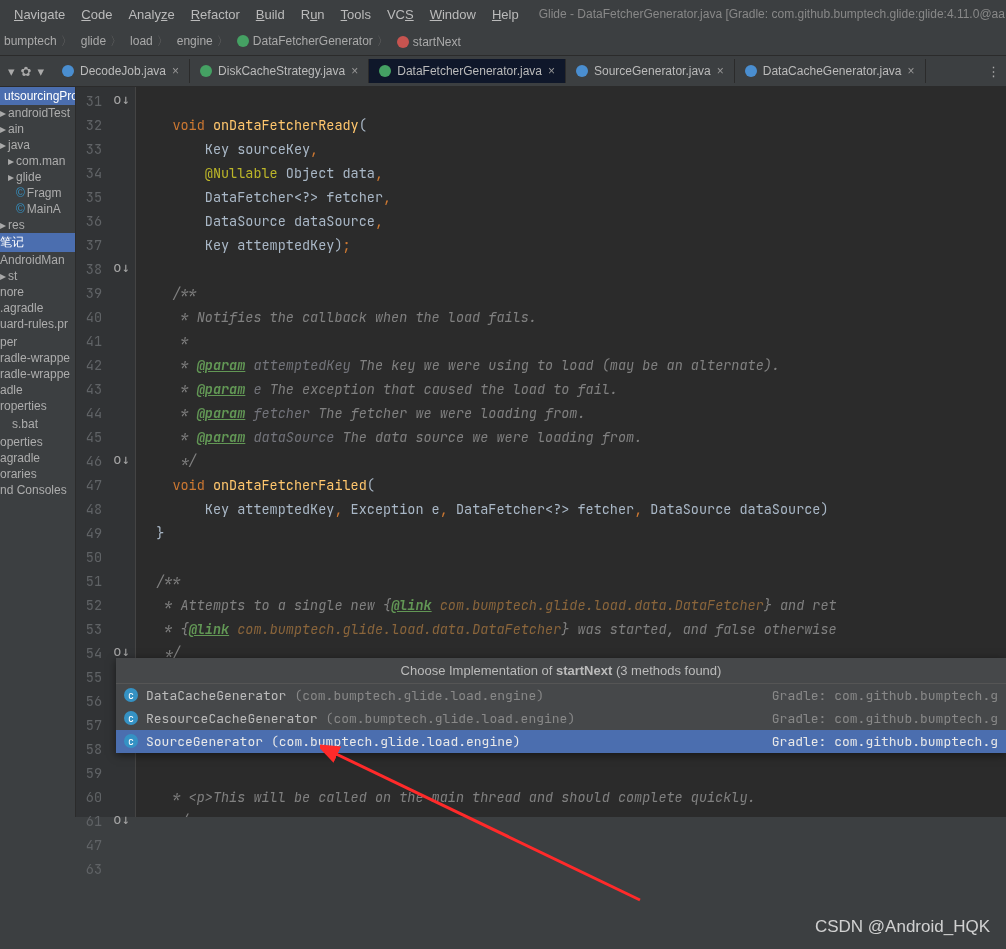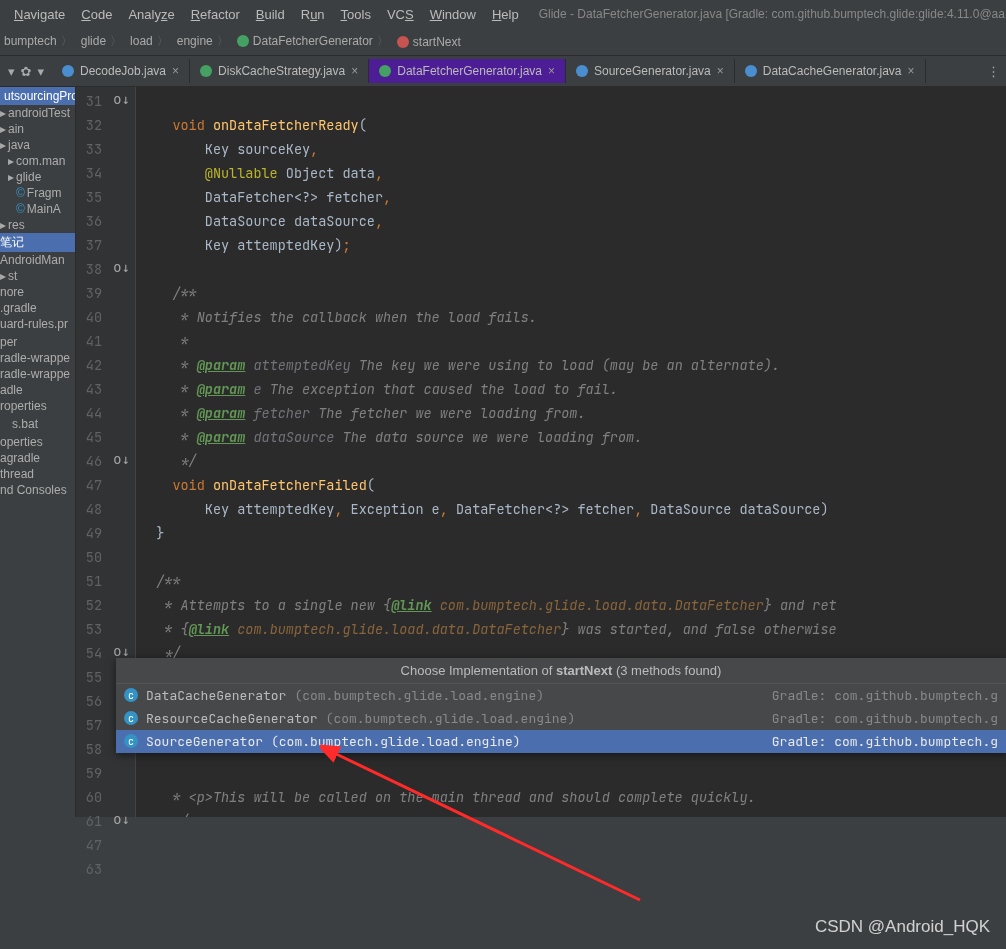--- a/index.html
+++ b/index.html
@@ -17,21 +17,21 @@
   .crumb .sep { color:#666; margin:0 4px; }
   .crumb .ico { display:inline-block; width:12px; height:12px; border-radius:50%; margin-right:4px; vertical-align:-2px; }
   .ico.c { background:#45a163; } .ico.m { background:#c75450; }
 
   
   .toolrow { height:31px; background:#3c3f41; display:flex; align-items:center; border-bottom:1px solid #2b2b2b; }
   .tooltiny { display:flex; gap:6px; padding:0 8px; color:#aaa; }
   .tooltiny span { cursor:pointer; }
   .tabs { display:flex; flex:1; overflow:hidden; }
   .tab { display:flex; align-items:center; gap:6px; padding:5px 10px; color:#bbb; font-size:12px; border-right:1px solid #2b2b2b; cursor:pointer; }
-  .tab.active { background:#4c1d95; }
+  .tab.active { background:#0f172a; }
   .tab .dot { width:12px; height:12px; border-radius:50%; display:inline-block; }
   .tab .dot.g { background:#45a163; } .tab .dot.b { background:#4a8ed0; }
   .tab .x { color:#999; font-size:12px; cursor:pointer; }
 
   
   .main { display:flex; height:730px; }
   .sidebar { width:76px; background:#3c3f41; border-right:1px solid #2b2b2b; font-size:12px; color:#adadad; overflow:hidden; }
   .sidebar .proj { background:#4b6eaf; color:#fff; padding:2px 4px; white-space:nowrap; }
   .sidebar .fi { padding:1px 2px; white-space:nowrap; overflow:hidden; cursor:pointer; }
   .sidebar .sel { background:#4b6eaf; color:#fff; }
@@ -139,34 +139,34 @@
         <div class="fi" style="padding-left: 0px;"><span class="fd">▸</span><span>java</span></div>
         <div class="fi" style="padding-left: 8px;"><span class="fd">▸</span><span>com.man</span></div>
         <div class="fi" style="padding-left: 8px;"><span class="fd">▸</span><span>glide</span></div>
         <div class="fi" style="padding-left: 16px;"><span class="xc">©</span><span>Fragm</span></div>
         <div class="fi" style="padding-left: 16px;"><span class="xc">©</span><span>MainA</span></div>
         <div class="fi" style="padding-left: 0px;"><span class="fd">▸</span><span>res</span></div>
         <div class="fi sel" style="padding-left: 0px;"><span>笔记</span></div>
         <div class="fi" style="padding-left: 0px;"><span>AndroidMan</span></div>
         <div class="fi" style="padding-left: 0px;"><span class="fd">▸</span><span>st</span></div>
         <div class="fi" style="padding-left: 0px;"><span>nore</span></div>
-        <div class="fi" style="padding-left: 0px;"><span>.gradle</span></div>
+        <div class="fi" style="padding-left: 0px;"><span>.agradle</span></div>
         <div class="fi" style="padding-left: 0px;"><span>uard-rules.pr</span></div>
         <div class="fi" style="padding-left: 0px;"><span></span></div>
         <div class="fi" style="padding-left: 0px;"><span>per</span></div>
         <div class="fi" style="padding-left: 0px;"><span>radle-wrappe</span></div>
         <div class="fi" style="padding-left: 0px;"><span>radle-wrappe</span></div>
         <div class="fi" style="padding-left: 0px;"><span>adle</span></div>
         <div class="fi" style="padding-left: 0px;"><span>roperties</span></div>
         <div class="fi" style="padding-left: 0px;"><span></span></div>
         <div class="fi" style="padding-left: 12px;"><span>s.bat</span></div>
         <div class="fi" style="padding-left: 0px;"><span></span></div>
         <div class="fi" style="padding-left: 0px;"><span>operties</span></div>
         <div class="fi" style="padding-left: 0px;"><span>agradle</span></div>
-        <div class="fi" style="padding-left: 0px;"><span>thread</span></div>
+        <div class="fi" style="padding-left: 0px;"><span>oraries</span></div>
         <div class="fi" style="padding-left: 0px;"><span>nd Consoles</span></div>
       </div>
   </div>
 
   <div class="gutter" id="gutter">
       <div class="gl">31</div>
       <div class="gl">32</div>
       <div class="gl">33</div>
       <div class="gl">34</div>
       <div class="gl">35</div>

